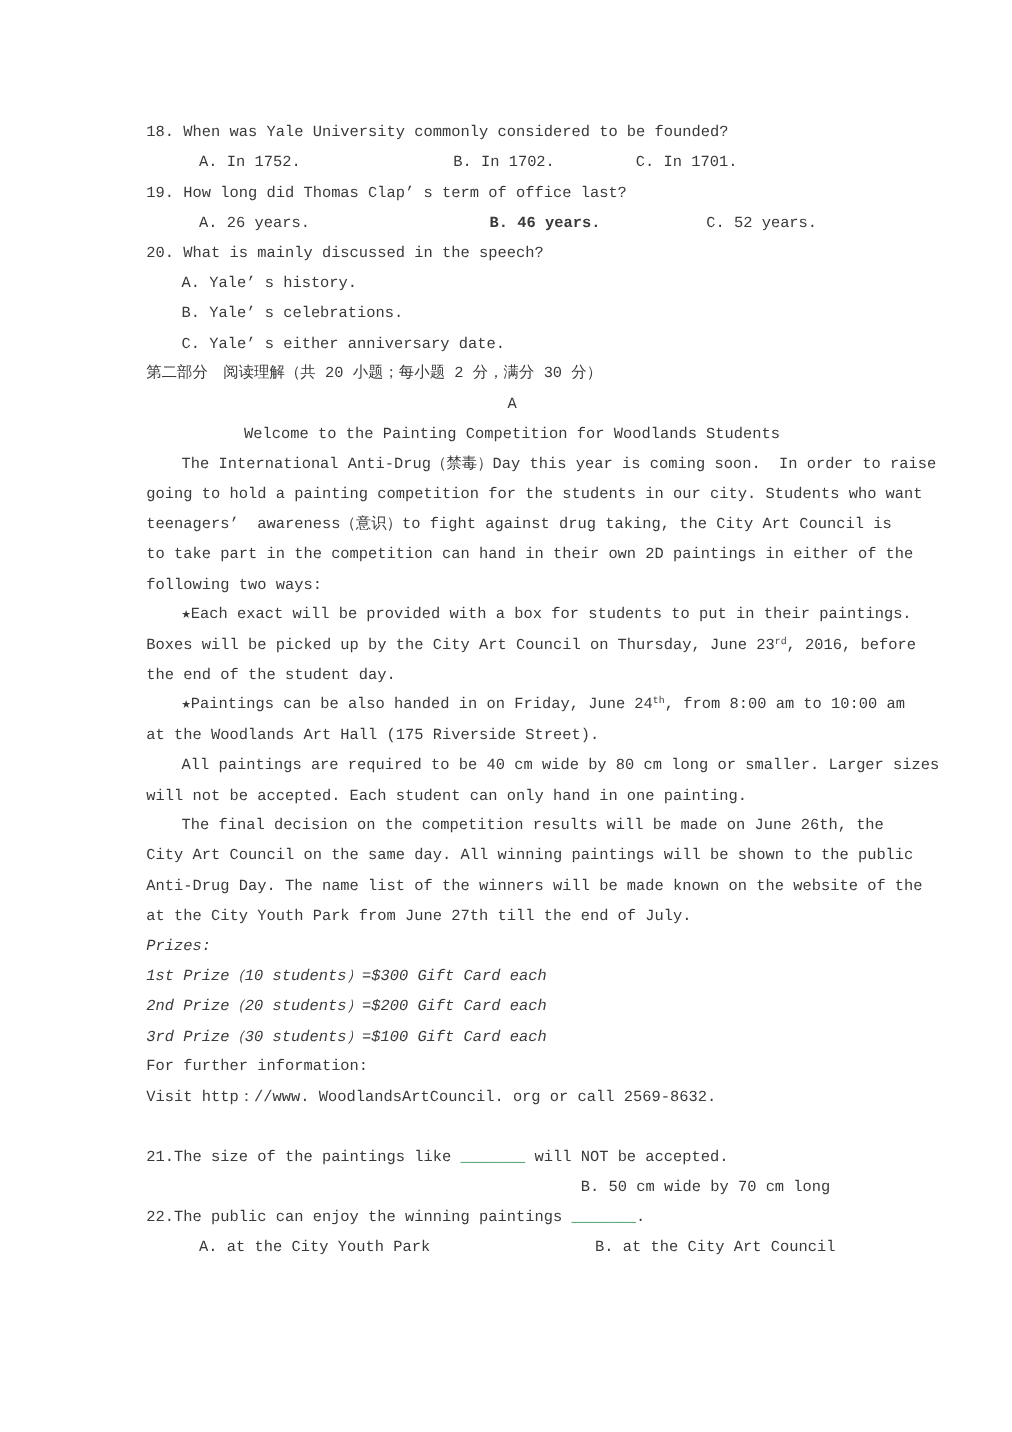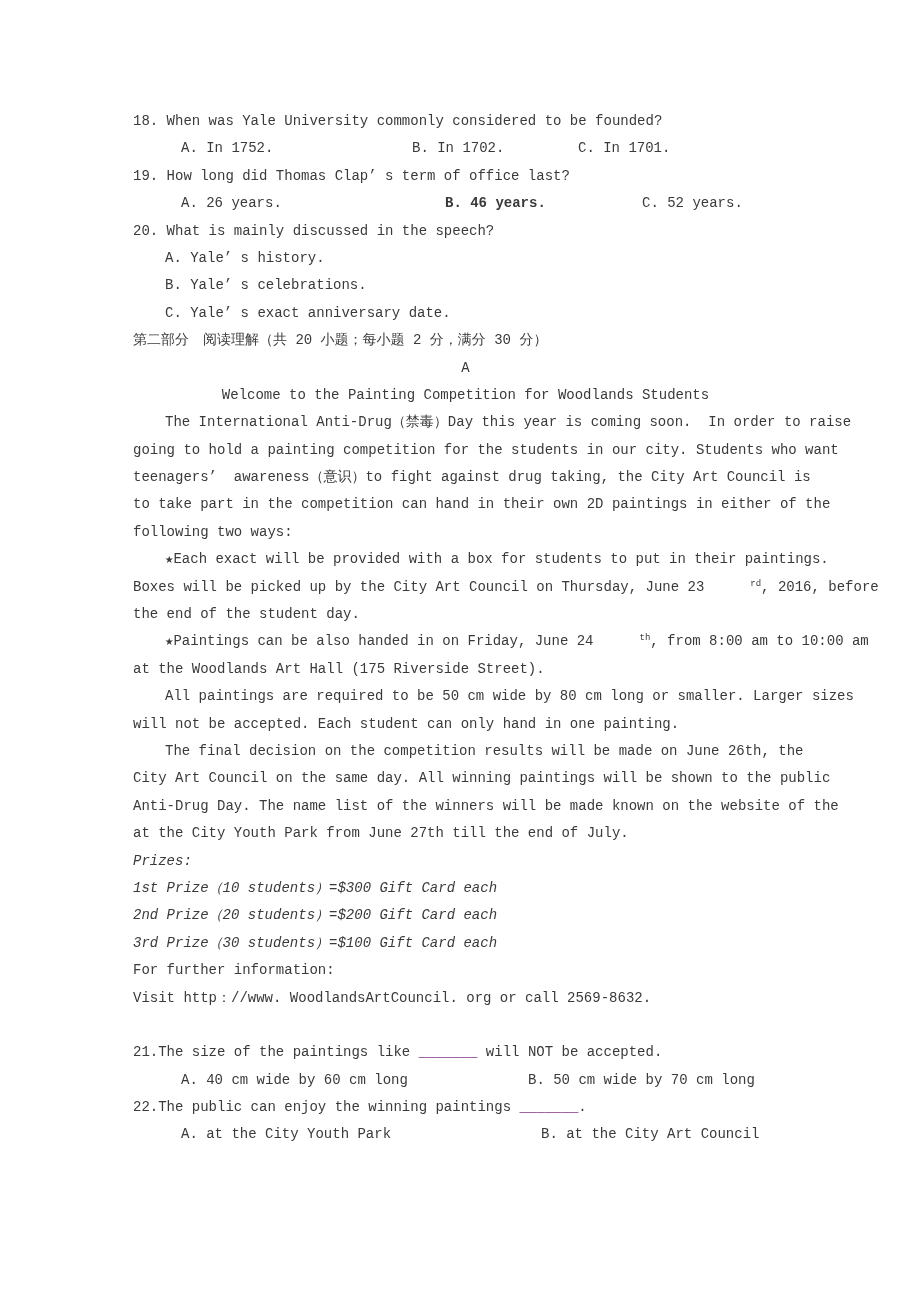--- a/index.html
+++ b/index.html
@@ -16,22 +16,22 @@
   .content{position:absolute;left:133px;top:108px;width:720px;}
   .line{white-space:pre;height:27.4px;overflow:visible;}
   .center{width:665px;text-align:center;}
   .optrow{position:relative;height:27.4px;}
   .optrow span{position:absolute;top:0;white-space:pre;margin-left:16px;}
   .para .line:first-child{text-indent:32px;}
   .noindent .line:first-child{text-indent:0;}
   .italic{font-style:italic;}
   .optstack .line{padding-left:32px;}
   .spacer{height:27.4px;}
-  sup{font-size:9px;line-height:0;vertical-align:5px;letter-spacing:0;margin-left:46px;}
-  .blank{color:#701a75;text-align:right;}
+  sup{font-size:9px;line-height:0;vertical-align:5px;letter-spacing:0;}
+  .blank{color:#15803d;text-align:right;}
 </style>
 </head>
 <body>
 
 <div class="page">
   <div class="content">
 
     <div class="line">18. When was Yale University commonly considered to be founded?</div>
     <div class="optrow">
         <span style="left: 32px;">A. In 1752.</span>
@@ -43,21 +43,21 @@
     <div class="optrow">
         <span style="left: 32px;">A. 26 years.</span>
         <span style="left: 296px; font-weight: bold;">B. 46 years.</span>
         <span style="left: 493px; text-align: center;">C. 52 years.</span>
       </div>
 
     <div class="line">20. What is mainly discussed in the speech?</div>
     <div class="optstack">
         <div class="line">A. Yale’ s history.</div>
         <div class="line">B. Yale’ s celebrations.</div>
-        <div class="line">C. Yale’ s exact anniversary date.</div>
+        <div class="line">C. Yale’ s either anniversary date.</div>
       </div>
 
     <div class="line">第二部分　阅读理解（共 20 小题；每小题 2 分，满分 30 分）</div>
 
     <div class="line center">A</div>
 
     <div class="line center">Welcome to the Painting Competition for Woodlands Students</div>
 
     <div class="para">
         <div class="line">The International Anti-Drug（禁毒）Day this year is coming soon.  In order to raise</div>
@@ -72,21 +72,21 @@
         <div class="line">Boxes will be picked up by the City Art Council on Thursday, June 23<sup>rd</sup>, 2016, before</div>
         <div class="line">the end of the student day.</div>
       </div>
 
     <div class="para">
         <div class="line">★Paintings can be also handed in on Friday, June 24<sup>th</sup>, from 8:00 am to 10:00 am</div>
         <div class="line">at the Woodlands Art Hall (175 Riverside Street).</div>
       </div>
 
     <div class="para">
-        <div class="line">All paintings are required to be 50 cm wide by 80 cm long or smaller. Larger sizes</div>
+        <div class="line">All paintings are required to be 40 cm wide by 80 cm long or smaller. Larger sizes</div>
         <div class="line">will not be accepted. Each student can only hand in one painting.</div>
       </div>
 
     <div class="para">
         <div class="line">The final decision on the competition results will be made on June 26th, the</div>
         <div class="line">City Art Council on the same day. All winning paintings will be shown to the public</div>
         <div class="line">Anti-Drug Day. The name list of the winners will be made known on the website of the</div>
         <div class="line">at the City Youth Park from June 27th till the end of July.</div>
       </div>
 
@@ -99,21 +99,20 @@
 
     <div class="para noindent">
         <div class="line">For further information:</div>
         <div class="line">Visit http：//www. WoodlandsArtCouncil. org or call 2569-8632.</div>
       </div>
 
     <div class="spacer"></div>
 
     <div class="line">21.The size of the paintings like <span class="blank">_______</span> will NOT be accepted.</div>
     <div class="optrow">
-        <span style="left: 32px;">A. 40 cm wide by 60 cm long</span>
         <span style="left: 379px;">B. 50 cm wide by 70 cm long</span>
       </div>
 
     <div class="line">22.The public can enjoy the winning paintings <span class="blank">_______</span>.</div>
     <div class="optrow">
         <span style="left: 32px;">A. at the City Youth Park</span>
         <span style="left: 392px;">B. at the City Art Council</span>
       </div>
 
   </div>

